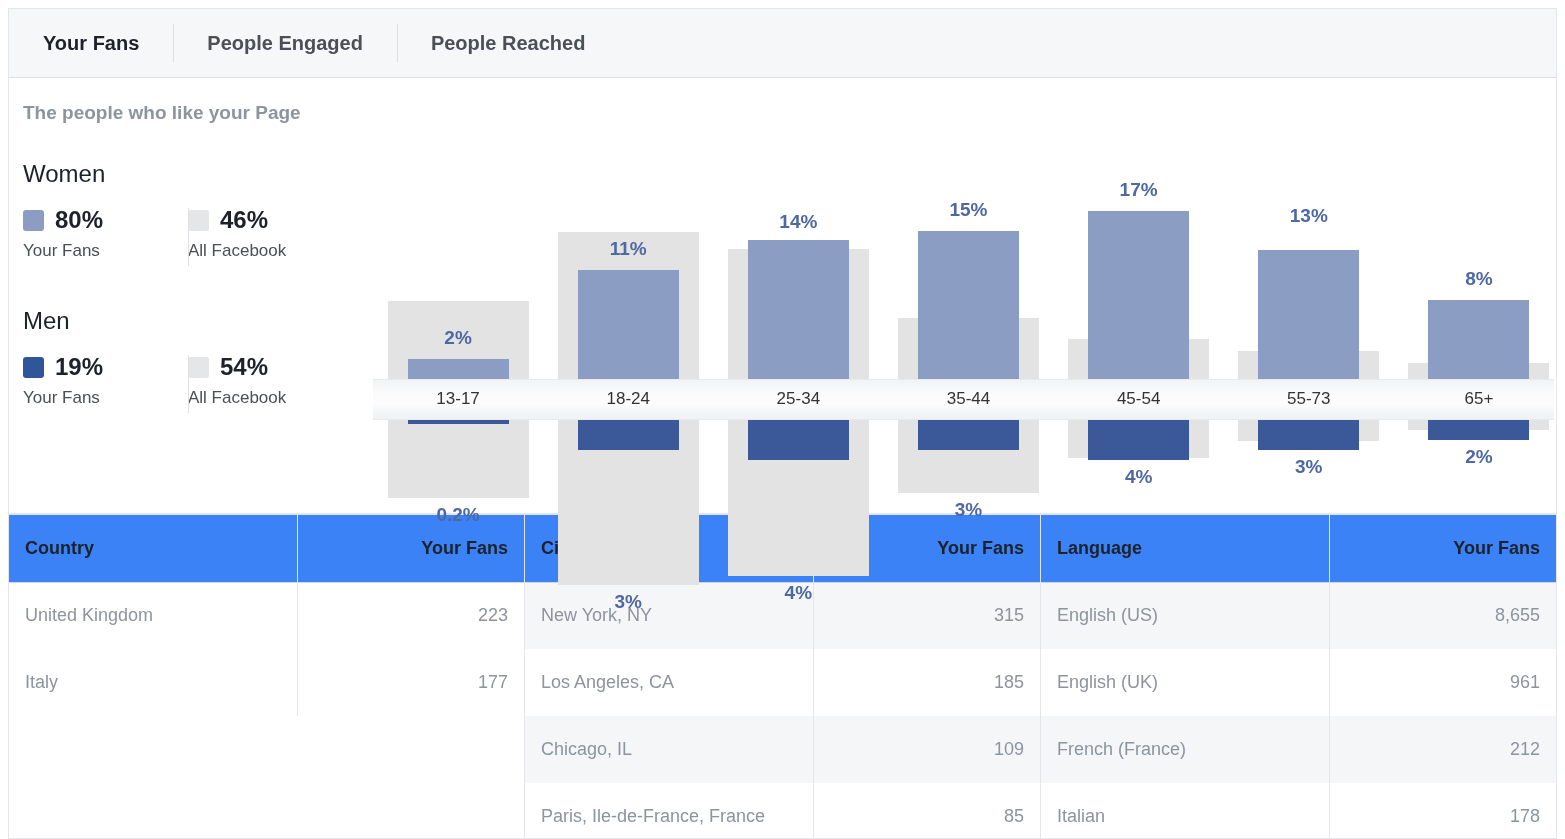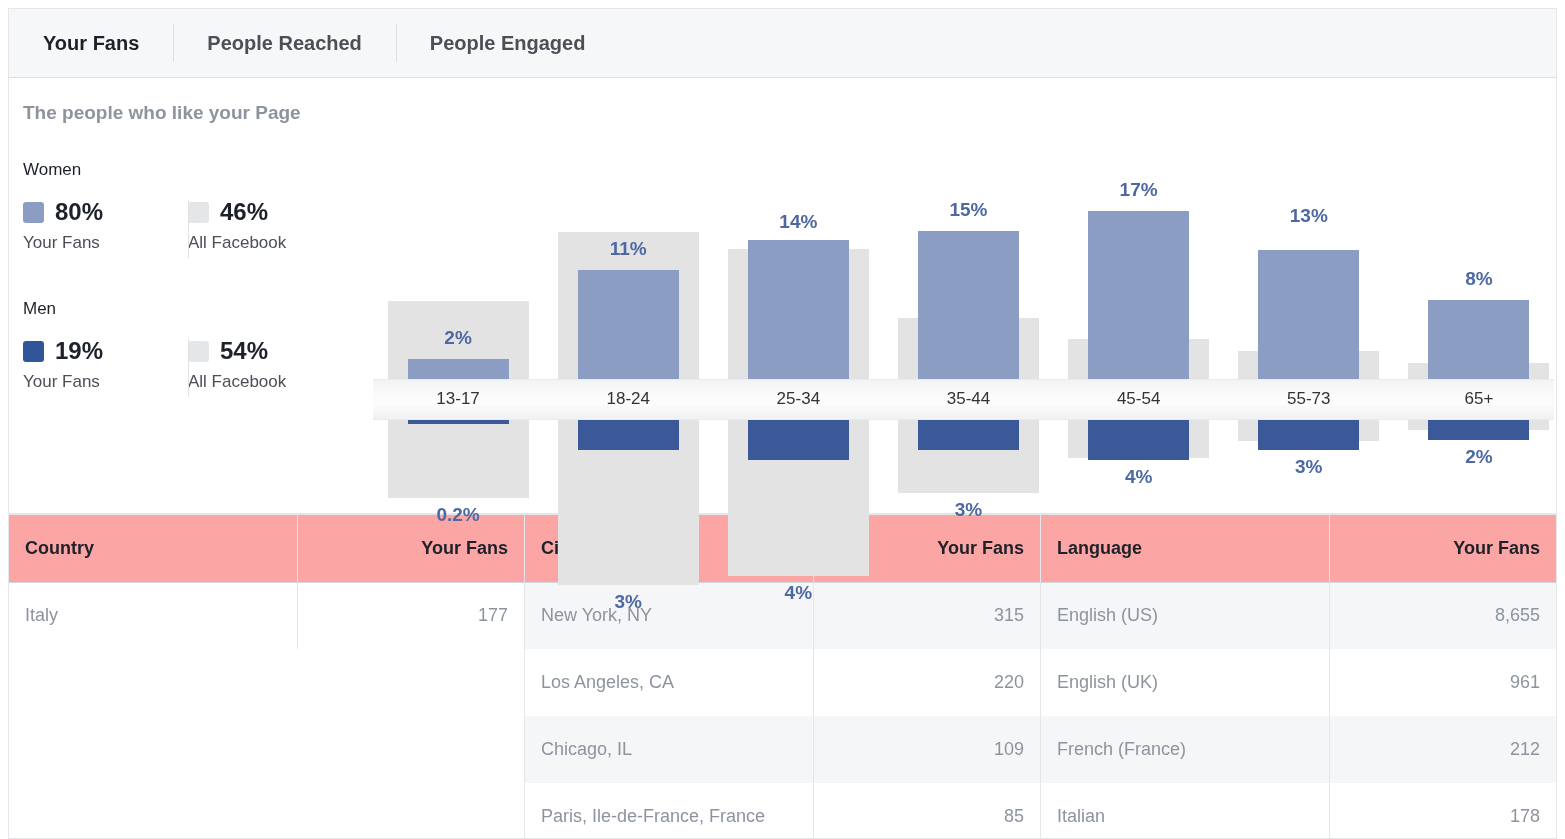--- a/index.html
+++ b/index.html
@@ -43,21 +43,21 @@
   }
   .card-title {
     position: absolute; left: 14px; top: 24px;
     font-size: 19px; font-weight: bold; color: #8d949e;
   }
 
   
   .legend { position: absolute; left: 14px; top: 82px; width: 330px; }
   .legend-group { margin-bottom: 46px; }
   .legend-heading {
-    font-size: 17px; color: #1d2129; font-weight: normal;
+    font-size: 24px; color: #1d2129; font-weight: normal;
     margin-bottom: 18px;
   }
   .legend-row { display: flex; }
   .legend-cell { width: 170px; position: relative; }
   .legend-cell.second { }
   .legend-cell.second::before {
     content: ""; position: absolute; left: 0; top: 2px; height: 58px;
     width: 1px; background: #e0e1e4;
   }
   .swatch-line { display: flex; align-items: center; gap: 11px; }
@@ -96,42 +96,42 @@
   .tables { position: absolute; left: 8px; top: 514px; right: 8px; bottom: 0; display: flex; }
   .tblwrap {
     flex: 1 1 0; border: 1px solid #e5e6e9; border-right: none;
     background: #fff; overflow: hidden;
   }
   .tblwrap:last-child { border-right: 1px solid #e5e6e9; }
   table { width: 100%; border-collapse: collapse; table-layout: fixed; }
   th, td {
     font-size: 18px; padding: 0 16px; height: 67px; vertical-align: middle;
   }
-  th { color: #1d2129; font-weight: bold; text-align: left; border-bottom: 1px solid #d3d6db; background:#fca5a5; }
+  th { color: #1d2129; font-weight: bold; text-align: left; border-bottom: 1px solid #d3d6db; background:#3b82f6; }
   th.num, td.num { text-align: right; }
   td { color: #8d949e; font-weight: normal; border-bottom: none; }
   tr.alt td { background: #f5f6f7; }
   th.num, td.num { border-left: 1px solid #e5e6e9; }
   col.c-name { width: 56%; }
   col.c-num { width: 44%; }
 </style>
 </head>
 <body>
 
 <div class="page">
 
   <div class="tabbar">
     <div class="tab active">
       <span>Your Fans</span>
     </div>
     <div class="tab">
+      <span>People Engaged</span>
+    </div>
+    <div class="tab">
       <span>People Reached</span>
-    </div>
-    <div class="tab">
-      <span>People Engaged</span>
     </div>
   </div>
 
   <div class="card">
     <div class="card-title">The people who like your Page</div>
 
     <div class="legend">
 
       <div class="legend-group">
         <div class="legend-heading">Women</div>
@@ -251,20 +251,24 @@
             <col class="c-num">
           </colgroup>
           <thead>
             <tr>
               <th>Country</th>
               <th class="num">Your Fans</th>
             </tr>
           </thead>
           <tbody>
             <tr>
+              <td>United Kingdom</td>
+              <td class="num">223</td>
+            </tr>
+            <tr>
               <td>Italy</td>
               <td class="num">177</td>
             </tr>
           </tbody>
         </table>
       </div>
       <div class="tblwrap">
         <table>
           <colgroup>
             <col class="c-name">
@@ -276,21 +280,21 @@
               <th class="num">Your Fans</th>
             </tr>
           </thead>
           <tbody>
             <tr class="alt">
               <td>New York, NY</td>
               <td class="num">315</td>
             </tr>
             <tr>
               <td>Los Angeles, CA</td>
-              <td class="num">220</td>
+              <td class="num">185</td>
             </tr>
             <tr class="alt">
               <td>Chicago, IL</td>
               <td class="num">109</td>
             </tr>
             <tr>
               <td>Paris, Ile-de-France, France</td>
               <td class="num">85</td>
             </tr>
           </tbody>

